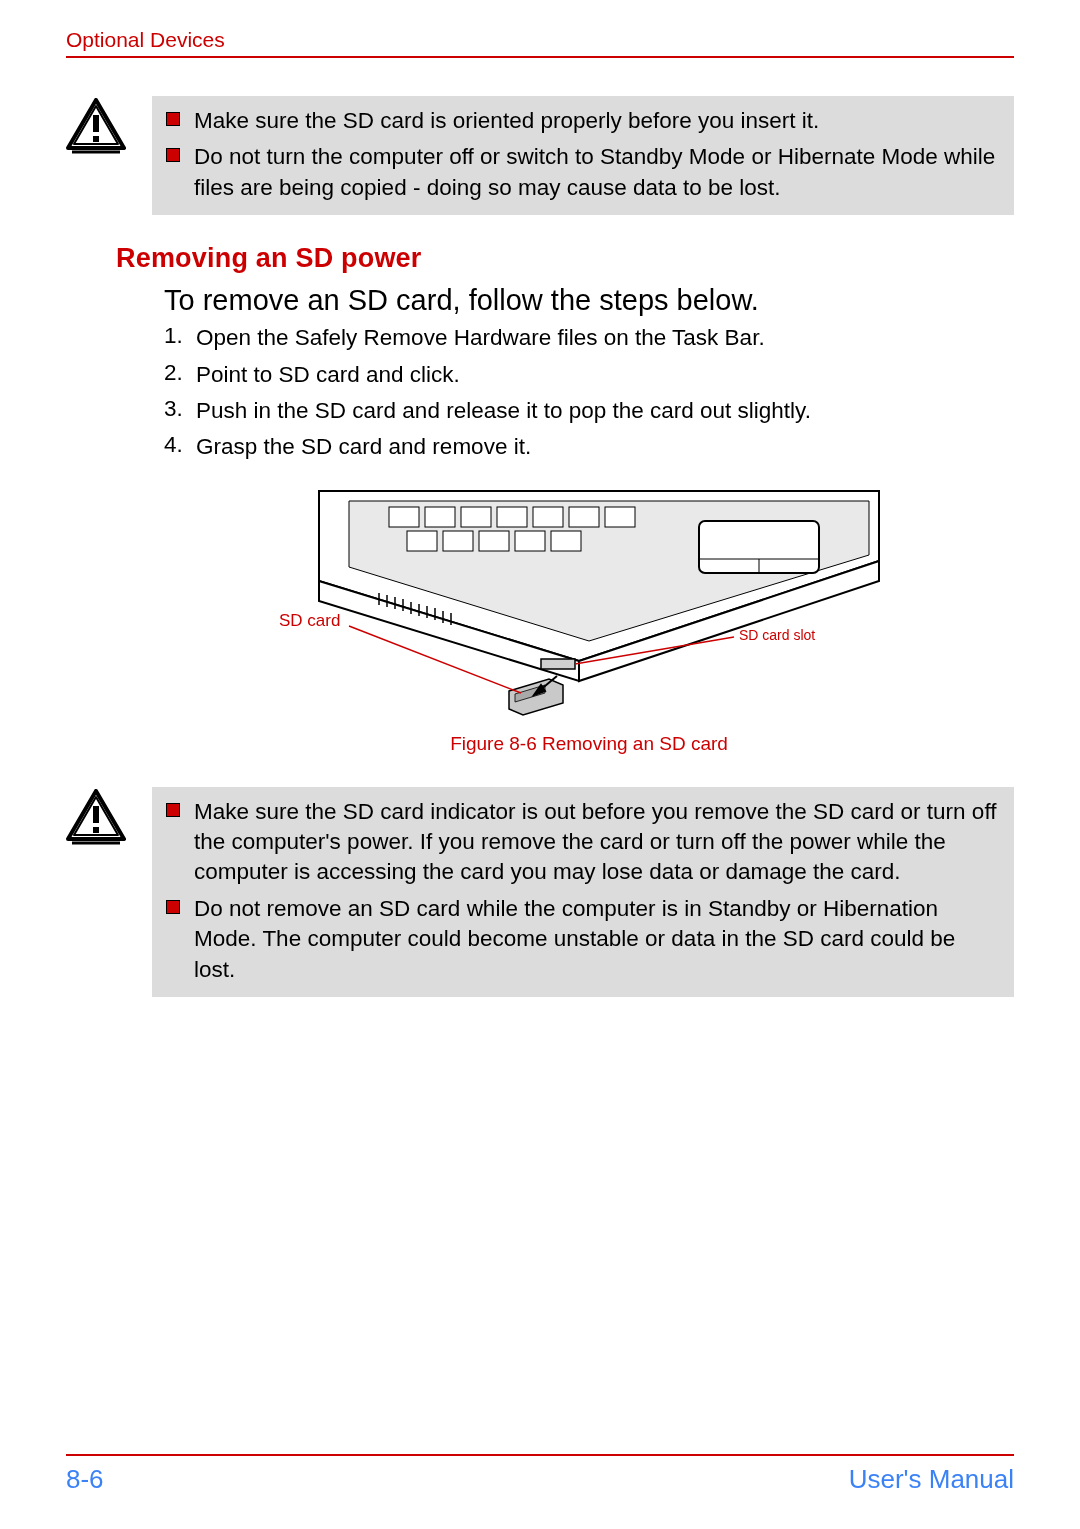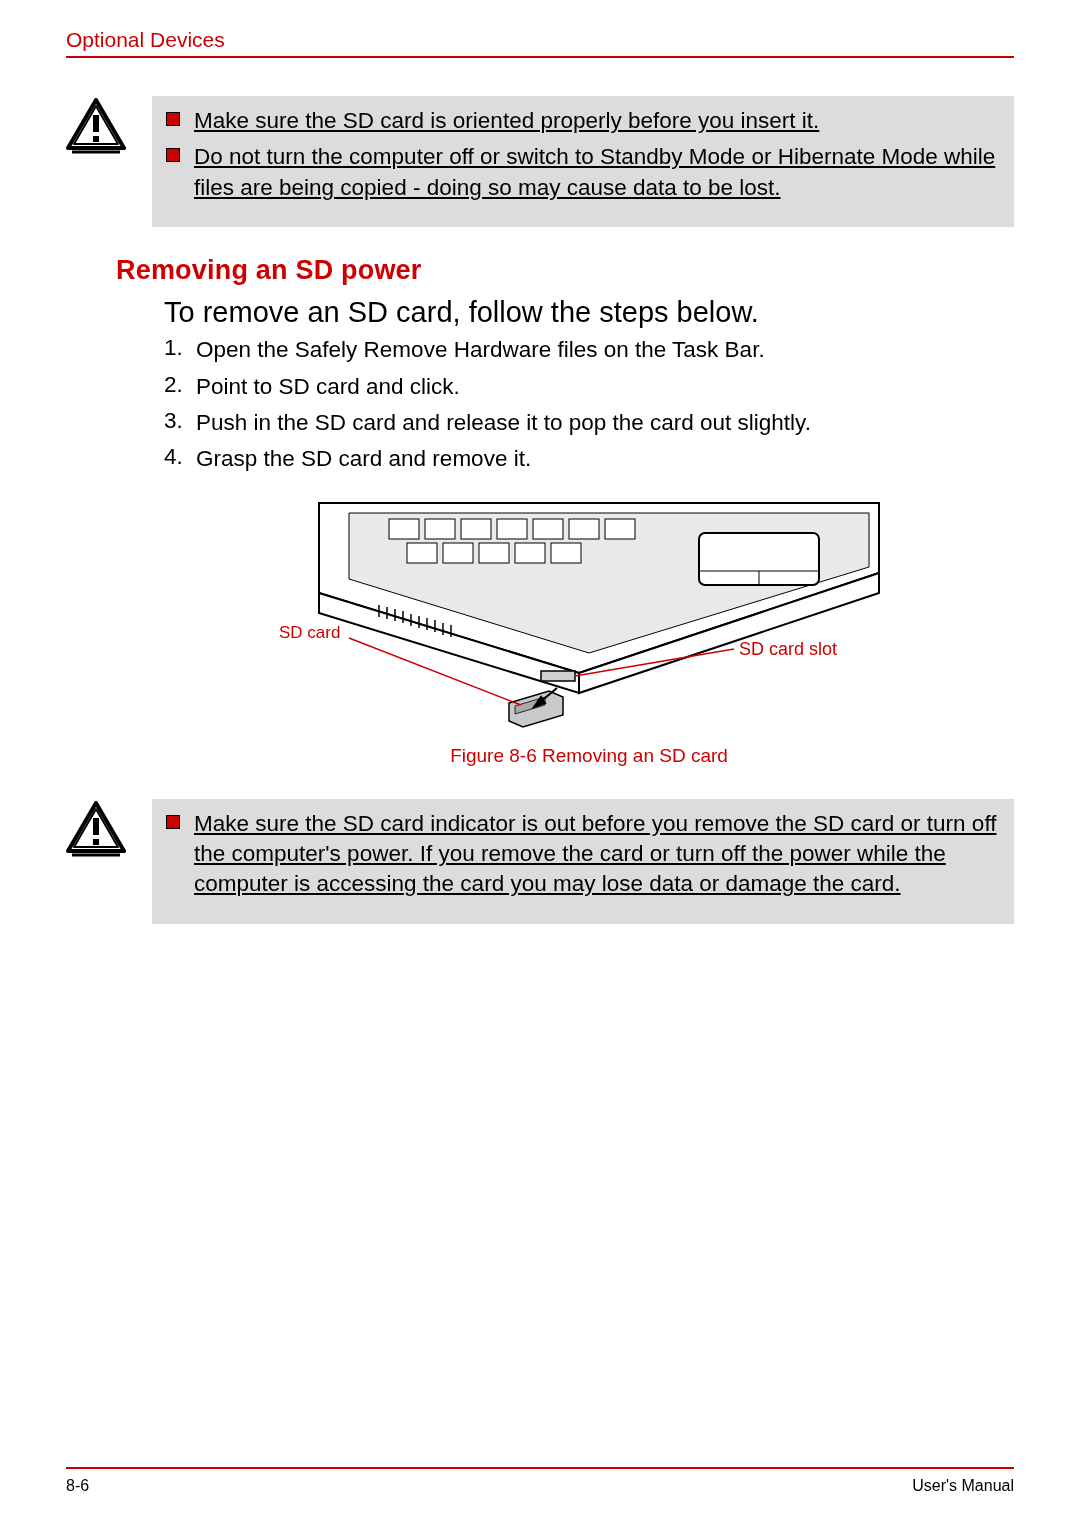--- a/index.html
+++ b/index.html
@@ -28,22 +28,21 @@
   }
   .warning-icon-wrap {
     width: 86px;
     flex: 0 0 86px;
     padding-top: 2px;
   }
   .warning-icon svg { display: block; }
   .warning-body {
     flex: 1;
     background: #dcdcdc;
-    padding: 10px 14px 24px 14px;
-    text-decoration: underline;
+    padding: 10px 14px 12px 14px;
   }
   .bullet-list { list-style: none; }
   .bullet-item {
     display: flex;
     align-items: flex-start;
     margin-bottom: 6px;
   }
   .bullet-item:last-child { margin-bottom: 0; }
   .bullet-square {
     width: 14px;
@@ -103,21 +102,21 @@
     left: 0;
     top: 130px;
     color: #cc0000;
     font-size: 17px;
   }
   .sd-label-right {
     position: absolute;
     left: 460px;
     top: 146px;
     color: #cc0000;
-    font-size: 18px;
+    font-size: 14px;
     text-align: center;
   }
   .figure-caption {
     text-align: center;
     color: #cc0000;
     font-size: 19px;
     margin-top: 7px;
   }
   .footer {
     position: absolute;
@@ -126,22 +125,22 @@
     bottom: 34px;
   }
   .hr-bottom {
     border: none;
     border-top: 2px solid #cc0000;
     margin-bottom: 8px;
   }
   .footer-row {
     display: flex;
     justify-content: space-between;
-    font-size: 16px;
-    color: #000000;
+    font-size: 26px;
+    color: #3b82f6;
   }
 </style>
 </head>
 <body>
 
 <div class="header-title">Optional Devices</div>
 <hr class="hr-top">
 
 <div class="warning-block">
   <div class="warning-icon-wrap">
@@ -268,20 +267,24 @@
         <line x1="6" y1="54" x2="54" y2="54" stroke="#000" stroke-width="3"></line>
       </svg>
     </span>
   </div>
   <div class="warning-body">
     <ul class="bullet-list">
       <li class="bullet-item">
         <span class="bullet-square"></span>
         <span class="bullet-text">Make sure the SD card indicator is out before you remove the SD card or turn off the computer's power. If you remove the card or turn off the power while the computer is accessing the card you may lose data or damage the card.</span>
       </li>
+      <li class="bullet-item">
+        <span class="bullet-square"></span>
+        <span class="bullet-text">Do not remove an SD card while the computer is in Standby or Hibernation Mode. The computer could become unstable or data in the SD card could be lost.</span>
+      </li>
     </ul>
   </div>
 </div>
 
 <div class="footer">
   <hr class="hr-bottom">
   <div class="footer-row">
     <span>8-6</span>
     <span>User's Manual</span>
   </div>

